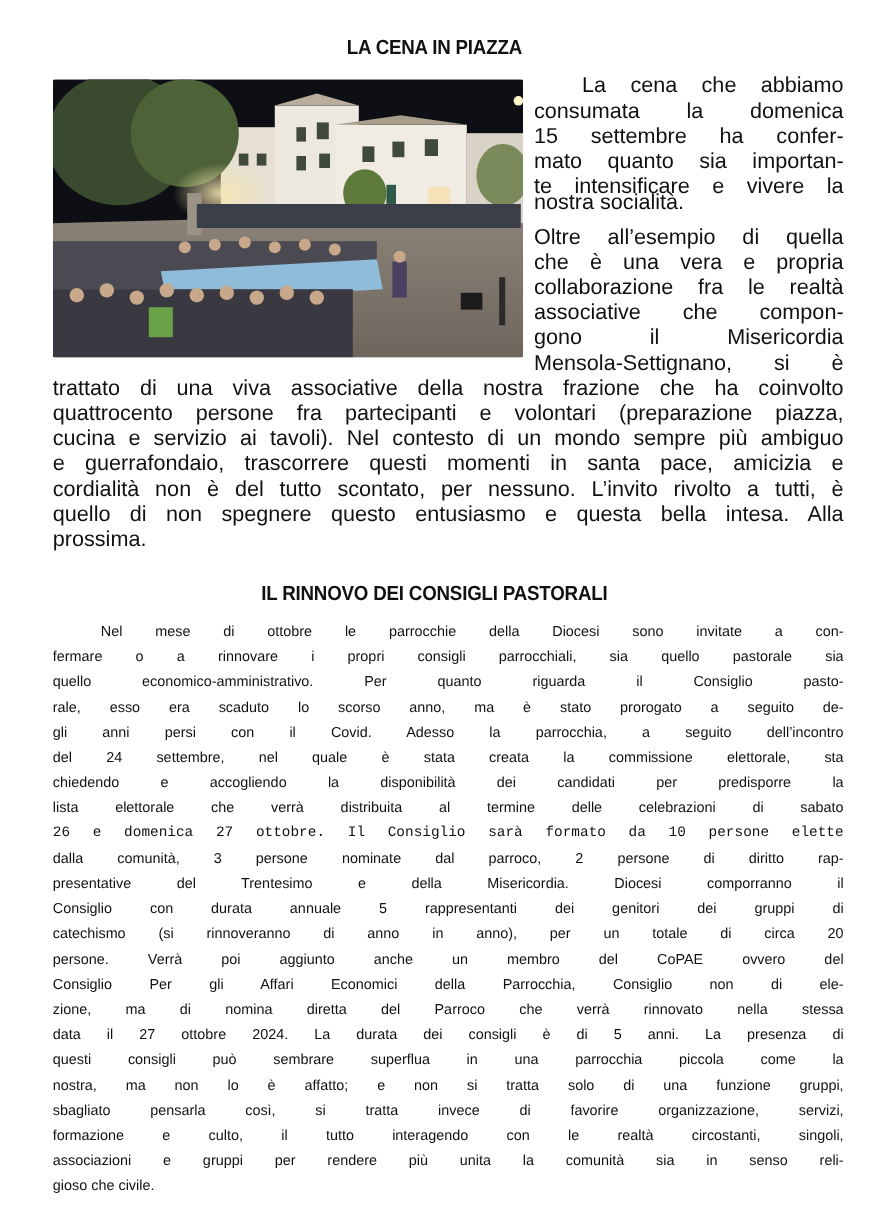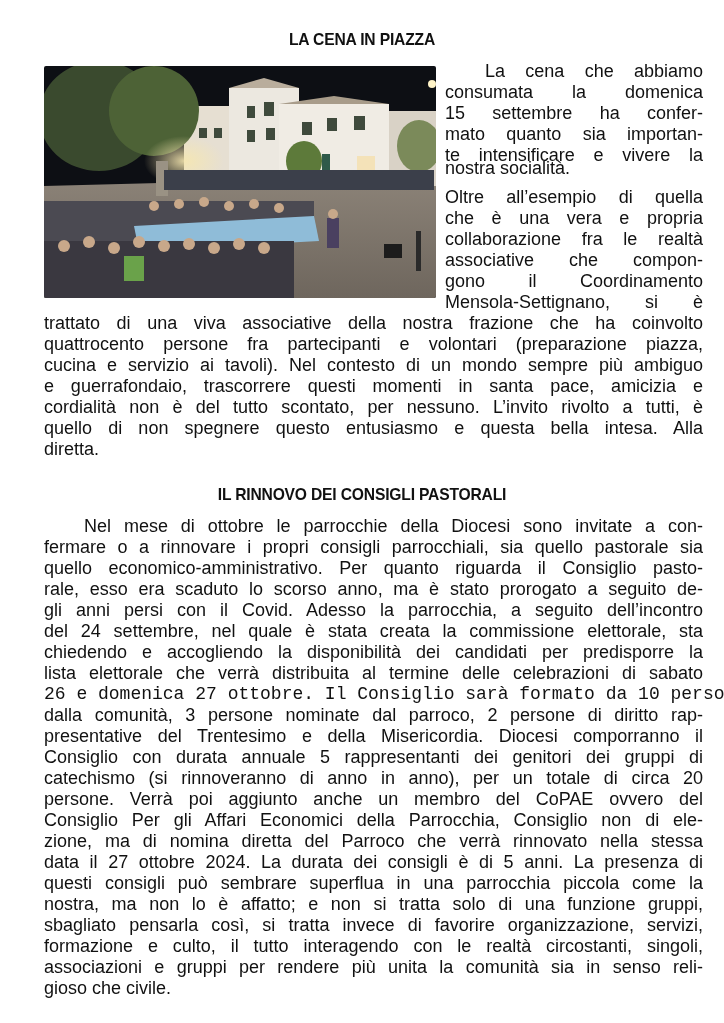--- a/index.html
+++ b/index.html
@@ -13,21 +13,21 @@
     .photo { position: absolute; left: 44px; top: 66px; width: 392px; height: 232px;
              box-shadow: 0 0 6px 3px rgba(255,255,255,0.9) inset; overflow: hidden;
              border-radius: 2px; }
     .photo svg { display: block; }
     .line { position: absolute; font-size: 18px; line-height: 21px; white-space: nowrap;
             text-align: justify; text-align-last: justify; }
     .line.last { text-align-last: left; }
     .narrow { left: 445px; width: 258px; }
     .wide { left: 44px; width: 659px; }
     .indent { text-indent: 40px; }
-    .p2 .line { font-size: 18px; transform-origin: left top; }
+    .p2 .line { font-size: 12px; transform-origin: left top; }
   </style>
 </head>
 <body>
 
 <div>
   <div class="title t1">LA CENA IN PIAZZA</div>
 
   <div class="photo">
     <svg width="392" height="232" viewBox="0 0 392 232">
       <defs>
@@ -113,29 +113,29 @@
     <div class="line narrow indent" style="top: 61px; white-space: nowrap;">La cena che abbiamo</div>
     <div class="line narrow" style="top: 82px; white-space: nowrap;">consumata la domenica</div>
     <div class="line narrow" style="top: 103px; white-space: nowrap;">15 settembre ha confer-</div>
     <div class="line narrow" style="top: 124px; white-space: nowrap;">mato quanto sia importan-</div>
     <div class="line narrow" style="top: 145px; white-space: nowrap;">te intensificare e vivere la</div>
     <div class="line narrow last" style="top: 158px; white-space: nowrap;">nostra socialità.</div>
     <div class="line narrow" style="top: 187px; white-space: nowrap;">Oltre all’esempio di quella</div>
     <div class="line narrow" style="top: 208px; white-space: nowrap;">che è una vera e propria</div>
     <div class="line narrow" style="top: 229px; white-space: nowrap;">collaborazione fra le realtà</div>
     <div class="line narrow" style="top: 250px; white-space: nowrap;">associative che compon-</div>
-    <div class="line narrow" style="top: 271px; white-space: nowrap;">gono il Coordinamento</div>
+    <div class="line narrow" style="top: 271px; white-space: nowrap;">gono il Misericordia</div>
     <div class="line narrow" style="top: 292px; white-space: nowrap;">Mensola-Settignano, si è</div>
     <div class="line wide" style="top: 313px; white-space: nowrap;">trattato di una viva associative della nostra frazione che ha coinvolto</div>
     <div class="line wide" style="top: 334px; white-space: nowrap;">quattrocento persone fra partecipanti e volontari (preparazione piazza,</div>
     <div class="line wide" style="top: 355px; white-space: nowrap;">cucina e servizio ai tavoli). Nel contesto di un mondo sempre più ambiguo</div>
     <div class="line wide" style="top: 376px; white-space: nowrap;">e guerrafondaio, trascorrere questi momenti in santa pace, amicizia e</div>
     <div class="line wide" style="top: 397px; white-space: nowrap;">cordialità non è del tutto scontato, per nessuno. L’invito rivolto a tutti, è</div>
     <div class="line wide" style="top: 418px; white-space: nowrap;">quello di non spegnere questo entusiasmo e questa bella intesa. Alla</div>
-    <div class="line wide last" style="top: 439px; white-space: nowrap;">diretta.</div>
+    <div class="line wide last" style="top: 439px; white-space: nowrap;">prossima.</div>
   </div>
 </div>
 
 <div class="p2">
   <div class="title t2">IL RINNOVO DEI CONSIGLI PASTORALI</div>
   <div>
     <div class="line wide indent" style="top: 516px; white-space: nowrap;">Nel mese di ottobre le parrocchie della Diocesi sono invitate a con-</div>
     <div class="line wide" style="top: 537px; white-space: nowrap;">fermare o a rinnovare i propri consigli parrocchiali, sia quello pastorale sia</div>
     <div class="line wide" style="top: 558px; white-space: nowrap;">quello economico-amministrativo. Per quanto riguarda il Consiglio pasto-</div>
     <div class="line wide" style="top: 579px; white-space: nowrap;">rale, esso era scaduto lo scorso anno, ma è stato prorogato a seguito de-</div>

